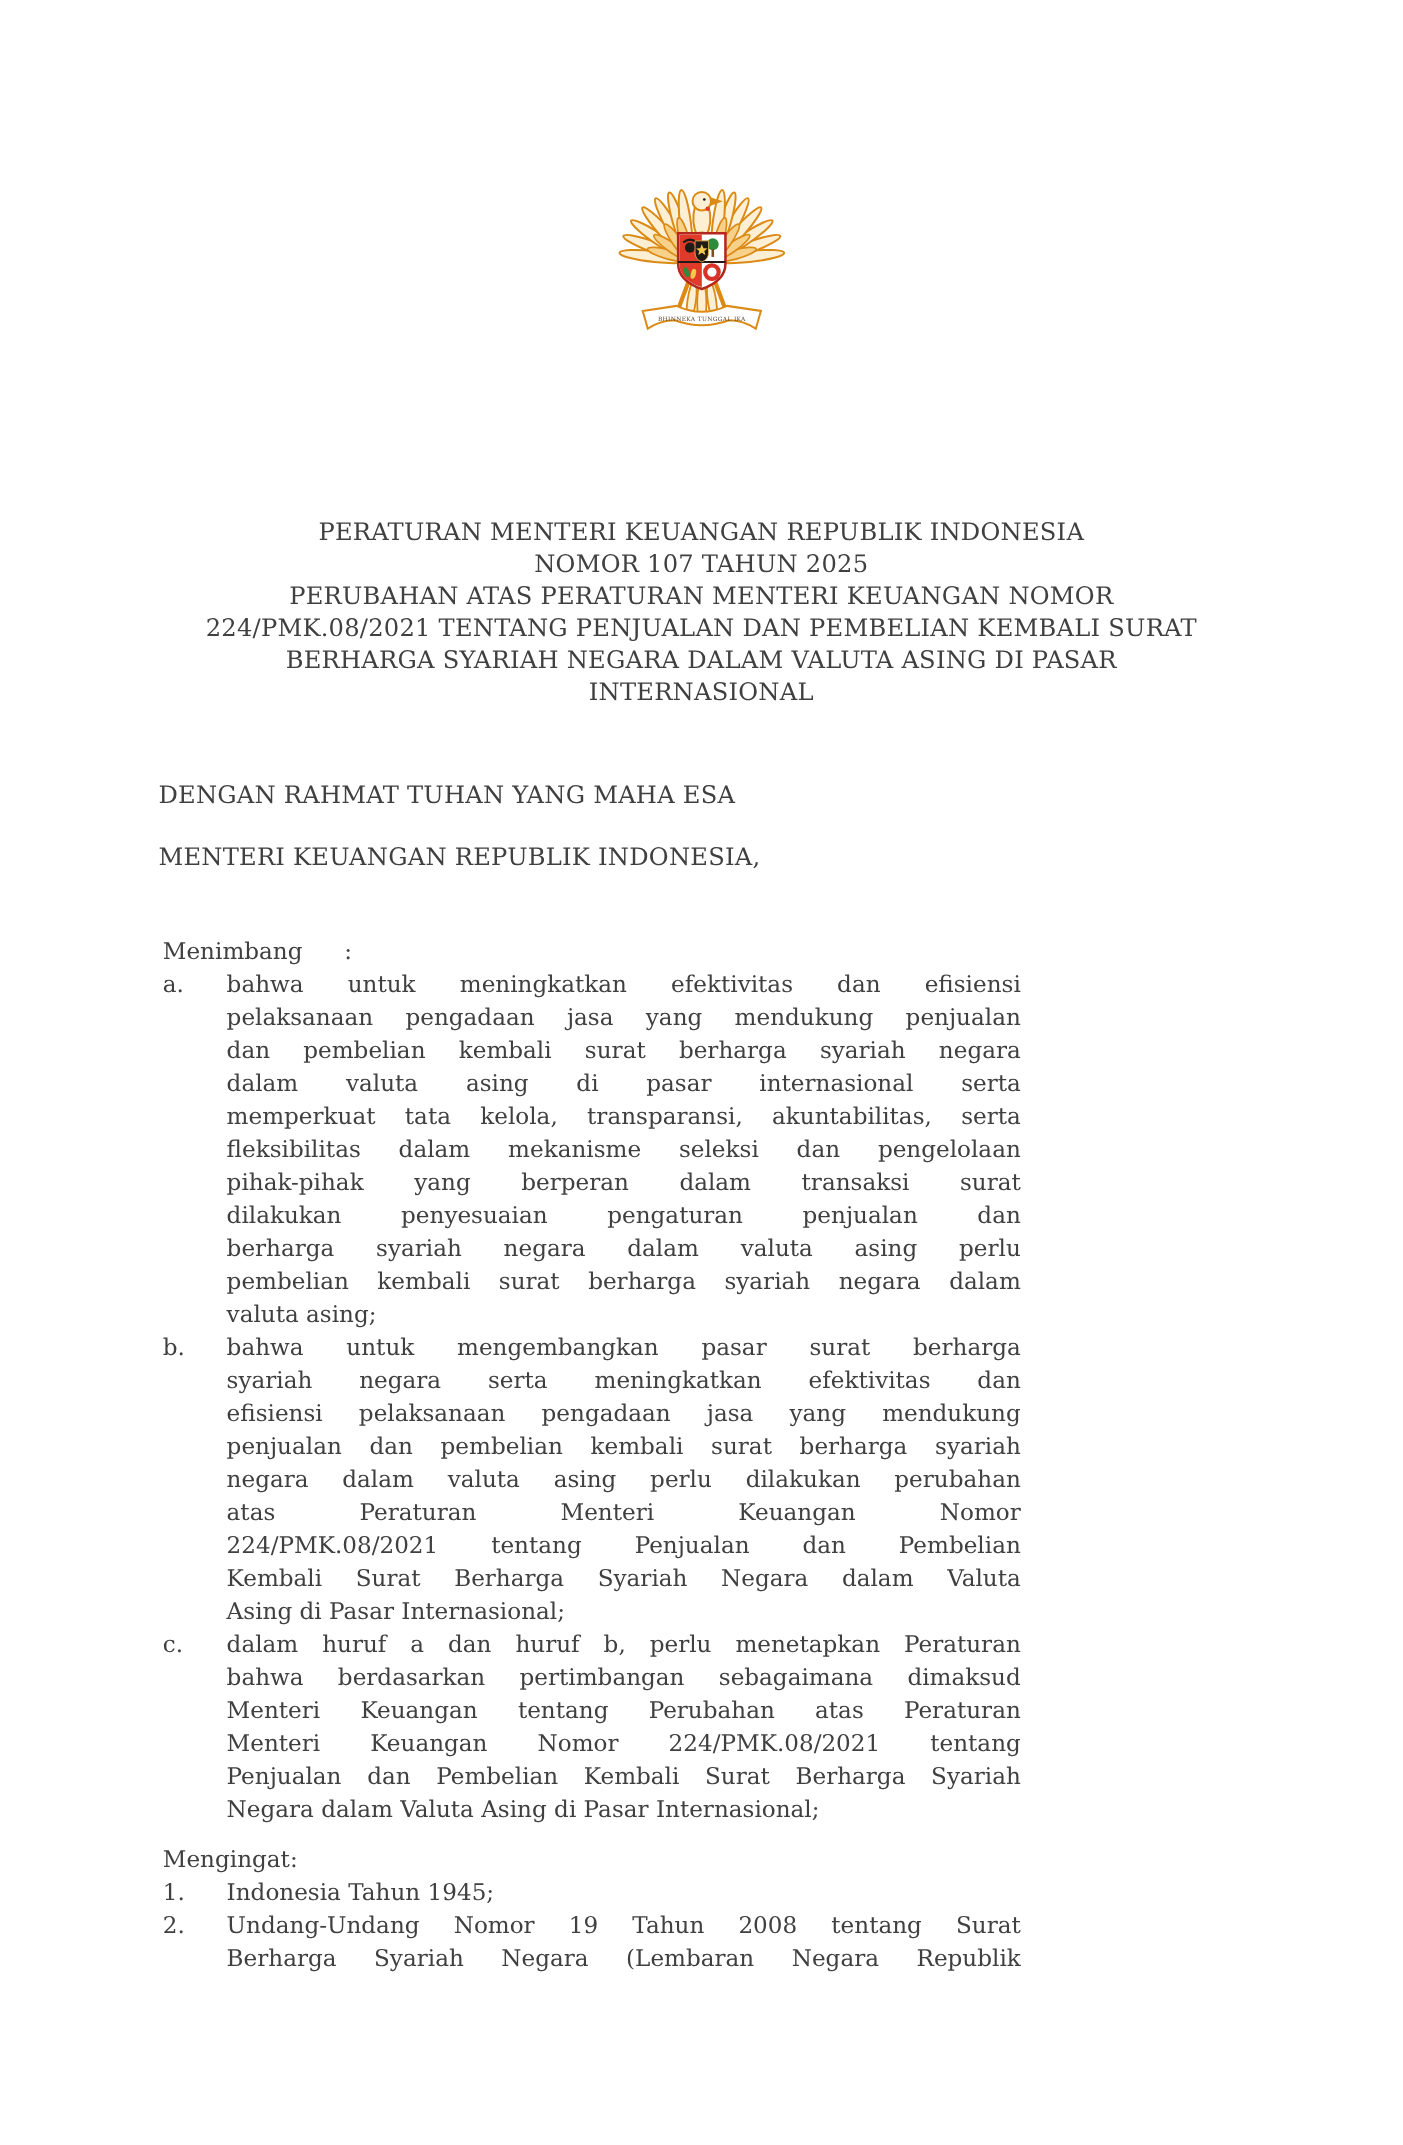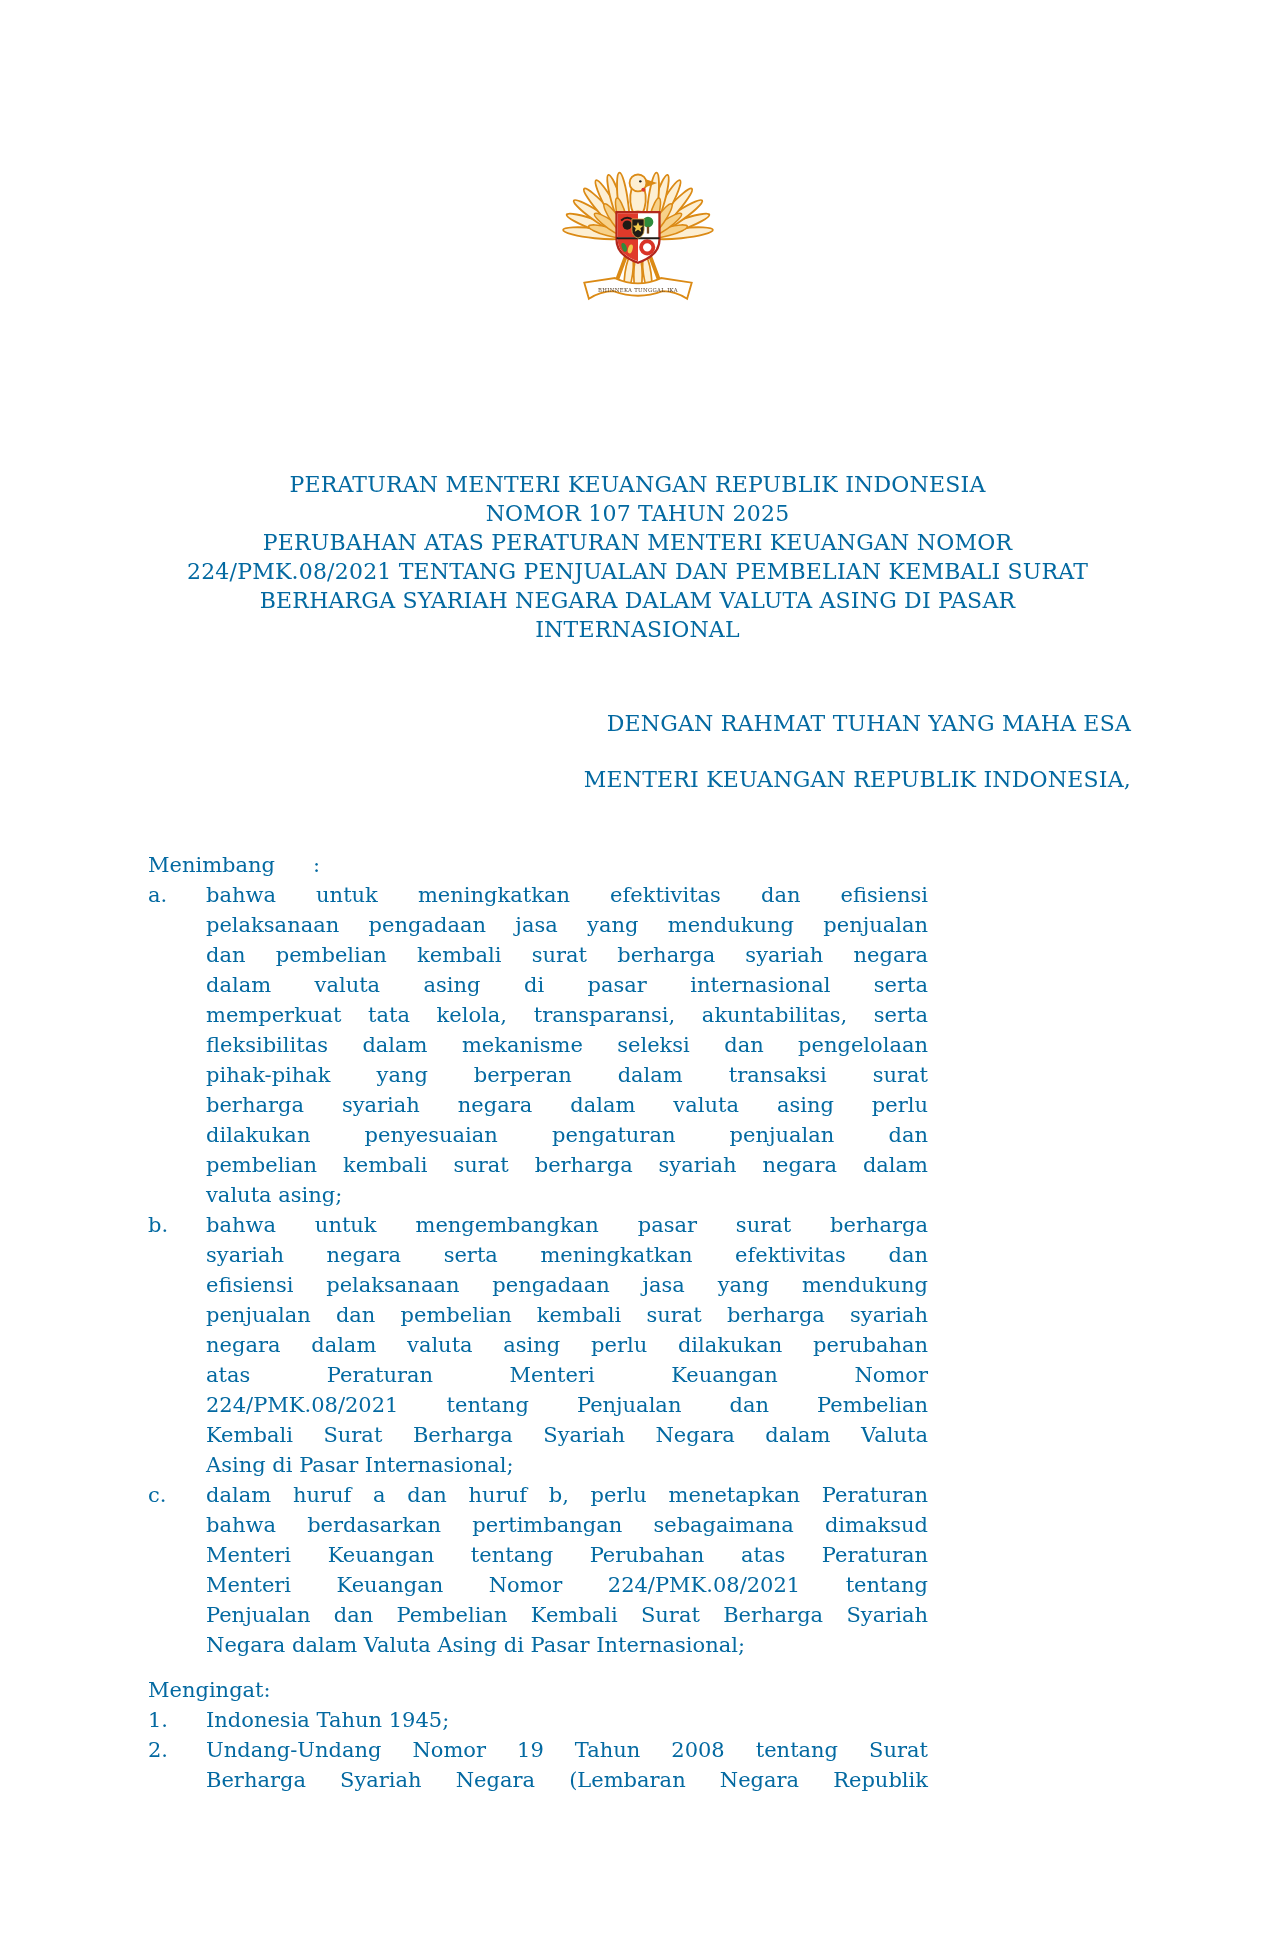--- a/index.html
+++ b/index.html
@@ -3,21 +3,21 @@
 <meta charset="utf-8">
 <style>
   html, body { margin: 0; padding: 0; background: #ffffff; }
   .page {
     position: relative;
     width: 1275px;
     height: 1950px;
     background: #ffffff;
     overflow: hidden;
     font-family: "DejaVu Serif", "Liberation Serif", serif;
-    color: #0369a1;
+    color: #404040;
   }
 
   
   .emblem-wrap {
     position: absolute;
     top: 143px; left: 0; right: 0;
     display: flex; justify-content: center;
   }
 
   
@@ -25,21 +25,21 @@
     position: absolute;
     top: 470px; left: 144px; width: 987px;
     text-align: center;
     font-size: 22px; line-height: 29px;
     letter-spacing: 0.2px;
   }
   .title-line { white-space: nowrap; }
   .invocation, .authority {
     position: absolute;
     left: 144px; width: 987px;
-    text-align: right;
+    text-align: left;
     font-size: 22px; line-height: 29px;
     letter-spacing: 0.2px;
     white-space: nowrap;
   }
   .invocation { top: 709px; }
   .authority  { top: 765px; }
 
   
   .body-block {
     position: absolute;
@@ -170,22 +170,22 @@
           <div class="item">
             <div class="marker">a.</div>
             <div class="item-text">
               <div class="line">bahwa untuk meningkatkan efektivitas dan efisiensi</div>
               <div class="line">pelaksanaan pengadaan jasa yang mendukung penjualan</div>
               <div class="line">dan pembelian kembali surat berharga syariah negara</div>
               <div class="line">dalam valuta asing di pasar internasional serta</div>
               <div class="line">memperkuat tata kelola, transparansi, akuntabilitas, serta</div>
               <div class="line">fleksibilitas dalam mekanisme seleksi dan pengelolaan</div>
               <div class="line">pihak-pihak yang berperan dalam transaksi surat</div>
+              <div class="line">dilakukan penyesuaian pengaturan penjualan dan</div>
               <div class="line">berharga syariah negara dalam valuta asing perlu</div>
-              <div class="line">dilakukan penyesuaian pengaturan penjualan dan</div>
               <div class="line">pembelian kembali surat berharga syariah negara dalam</div>
               <div class="line line-final">valuta asing;</div>
             </div>
           </div>
           <div class="item">
             <div class="marker">b.</div>
             <div class="item-text">
               <div class="line">bahwa untuk mengembangkan pasar surat berharga</div>
               <div class="line">syariah negara serta meningkatkan efektivitas dan</div>
               <div class="line">efisiensi pelaksanaan pengadaan jasa yang mendukung</div>

